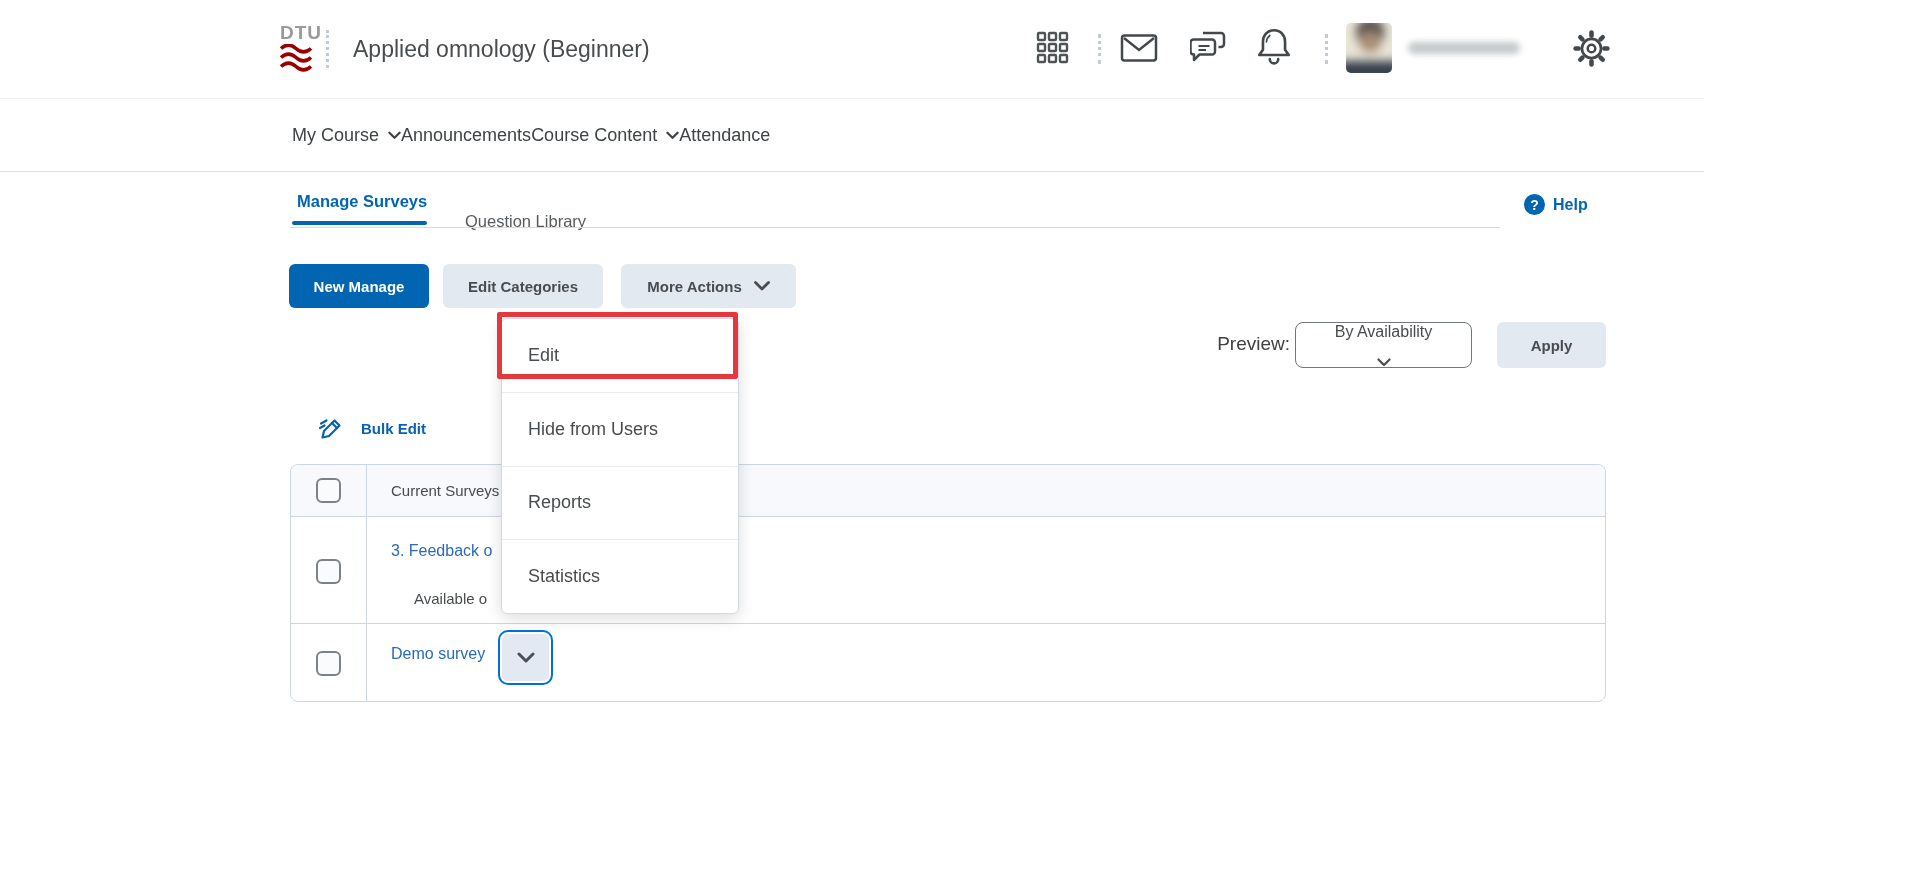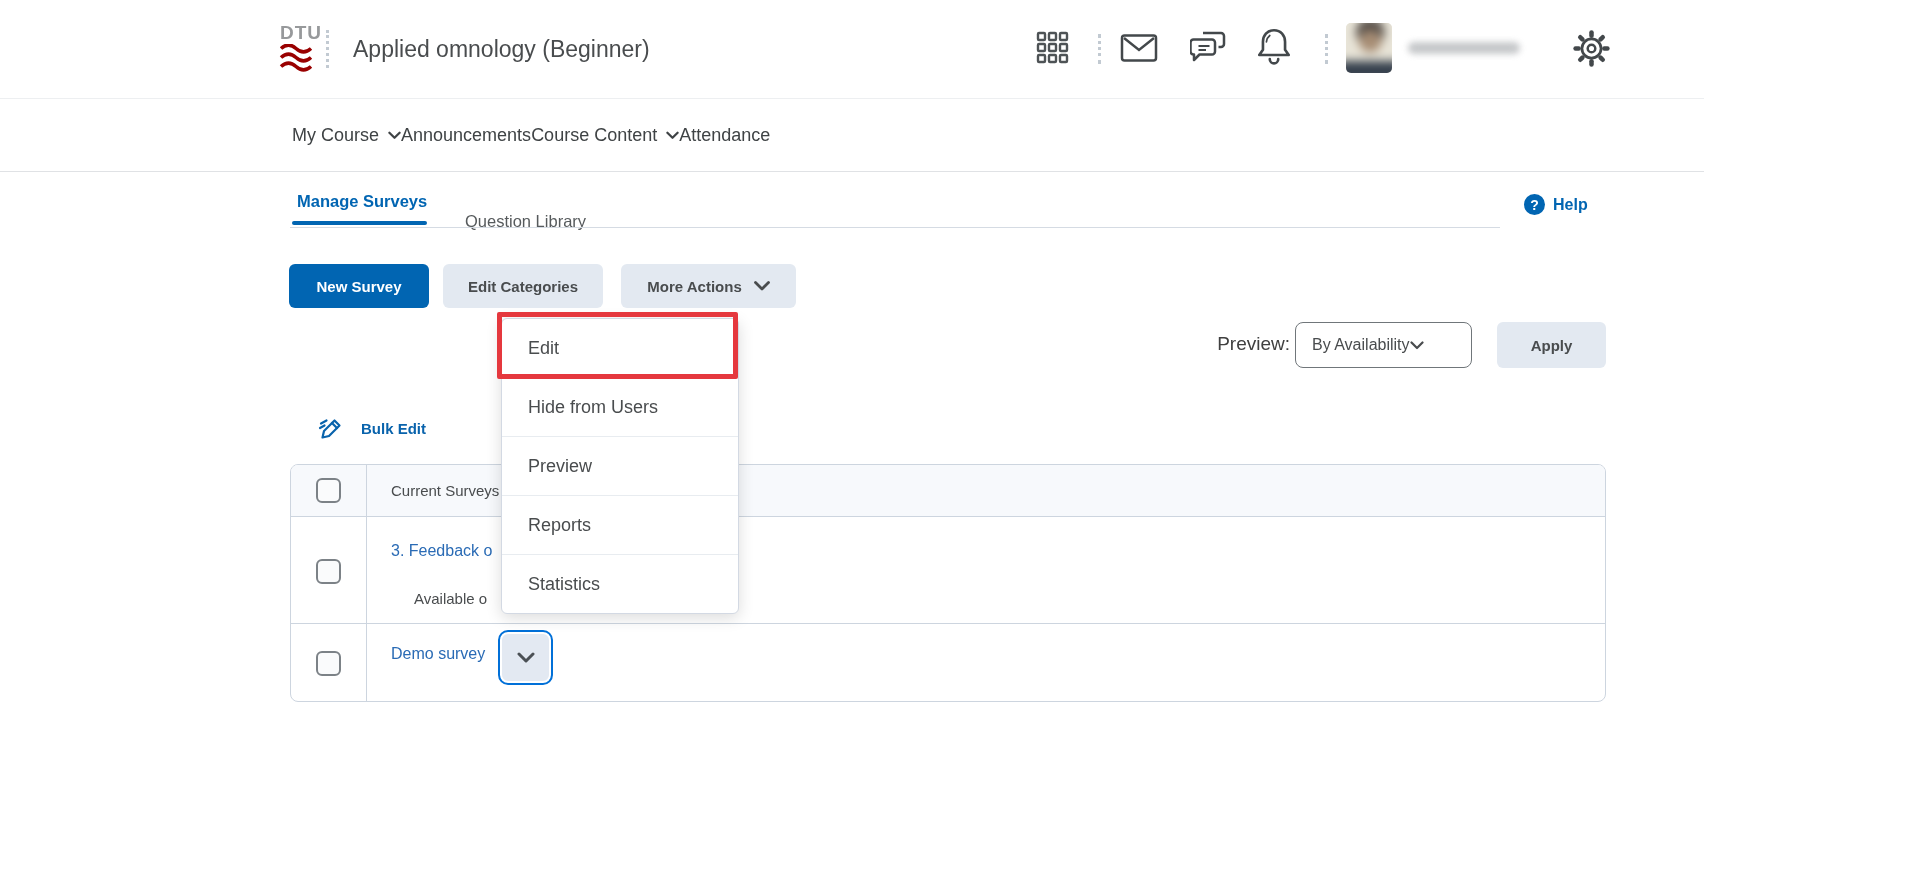--- a/index.html
+++ b/index.html
@@ -41,22 +41,22 @@
 
   
   .btn{display:flex;align-items:center;justify-content:center;gap:12px;border-radius:6px;
        font-size:15px;font-weight:bold;cursor:pointer;box-sizing:border-box;}
   .btn-primary{background:#0165B2;color:#fff;}
   .btn-gray{background:#E3E9F1;color:#494C4E;}
 
   
   .preview-label{left:1190px;top:333px;width:100px;text-align:right;font-size:19px;color:#404040;}
   .select{left:1295px;top:322px;width:177px;height:46px;box-sizing:border-box;border:1px solid #70767A;
-          border-radius:8px;background:#fff;display:flex;align-items:center;justify-content:flex-start;
-          padding:0 16px;font-size:16px;color:#494C4E;cursor:pointer;}
+          border-radius:8px;background:#fff;display:flex;align-items:center;justify-content:space-between;
+          padding:0 16px;font-size:16px;color:#494C4E;cursor:pointer;flex-direction:column;}
 
   
   .bulk{left:318px;top:416px;display:flex;align-items:center;gap:17px;cursor:pointer;}
   .bulk-label{color:#0963AC;font-weight:bold;font-size:15px;}
 
   
   .table{left:290px;top:464px;width:1316px;height:238px;box-sizing:border-box;border:1px solid #CDD5DF;
          border-radius:8px;background:#fff;}
   .t-row{display:flex;box-sizing:border-box;}
   .t-head{height:52px;background:#F7F9FC;border-bottom:1px solid #CDD5DF;border-radius:7px 7px 0 0;}
@@ -196,21 +196,21 @@
 
   <div class="abs tab active" style="left:297px;top:192px;">Manage Surveys</div>
   <div class="abs tab inactive" style="left:465px;top:192px;margin-top:20px;">Question Library</div>
   <div class="abs tab-underline"></div>
   <div class="abs tab-divider"></div>
   <div class="abs help">
     <span class="help-ico">?</span>
     <span class="help-label">Help</span>
   </div>
 
-  <div class="abs btn btn-primary" style="left:289px;top:264px;width:140px;height:44px;">New Survey</div>
+  <div class="abs btn btn-primary" style="left:289px;top:264px;width:140px;height:44px;">New Manage</div>
   <div class="abs btn btn-gray" style="left:443px;top:264px;width:160px;height:44px;">Edit Categories</div>
   <div class="abs btn btn-gray" style="left:621px;top:264px;width:175px;height:44px;justify-content:center;">
     <span>More Actions</span>
     <svg width="16" height="10" viewBox="0 0 16 10">
         <path d="M1.5 1.5 L8 8 L14.5 1.5" fill="none" stroke="#494C4E" stroke-width="2.8" stroke-linecap="round" stroke-linejoin="round"></path>
       </svg>
   </div>
 
   <div class="abs preview-label">Preview:</div>
   <div class="abs select">
@@ -260,21 +260,20 @@
 
   <div class="abs ctx-btn">
     <svg width="18" height="11" viewBox="0 0 18 11">
         <path d="M2 2 L9 9 L16 2" fill="none" stroke="#4B5055" stroke-width="3" stroke-linecap="round" stroke-linejoin="round"></path>
       </svg>
   </div>
 
   <div class="abs menu">
     <div class="menu-item">Edit</div>
     <div class="menu-item">Hide from Users</div>
-    <div class="menu-item">Preview</div>
     <div class="menu-item">Reports</div>
     <div class="menu-item">Statistics</div>
   </div>
 
   <div class="abs red-box"></div>
 
   <div class="abs sbar"></div>
   <div class="abs sb-up"></div>
   <div class="abs sb-down"></div>
 

